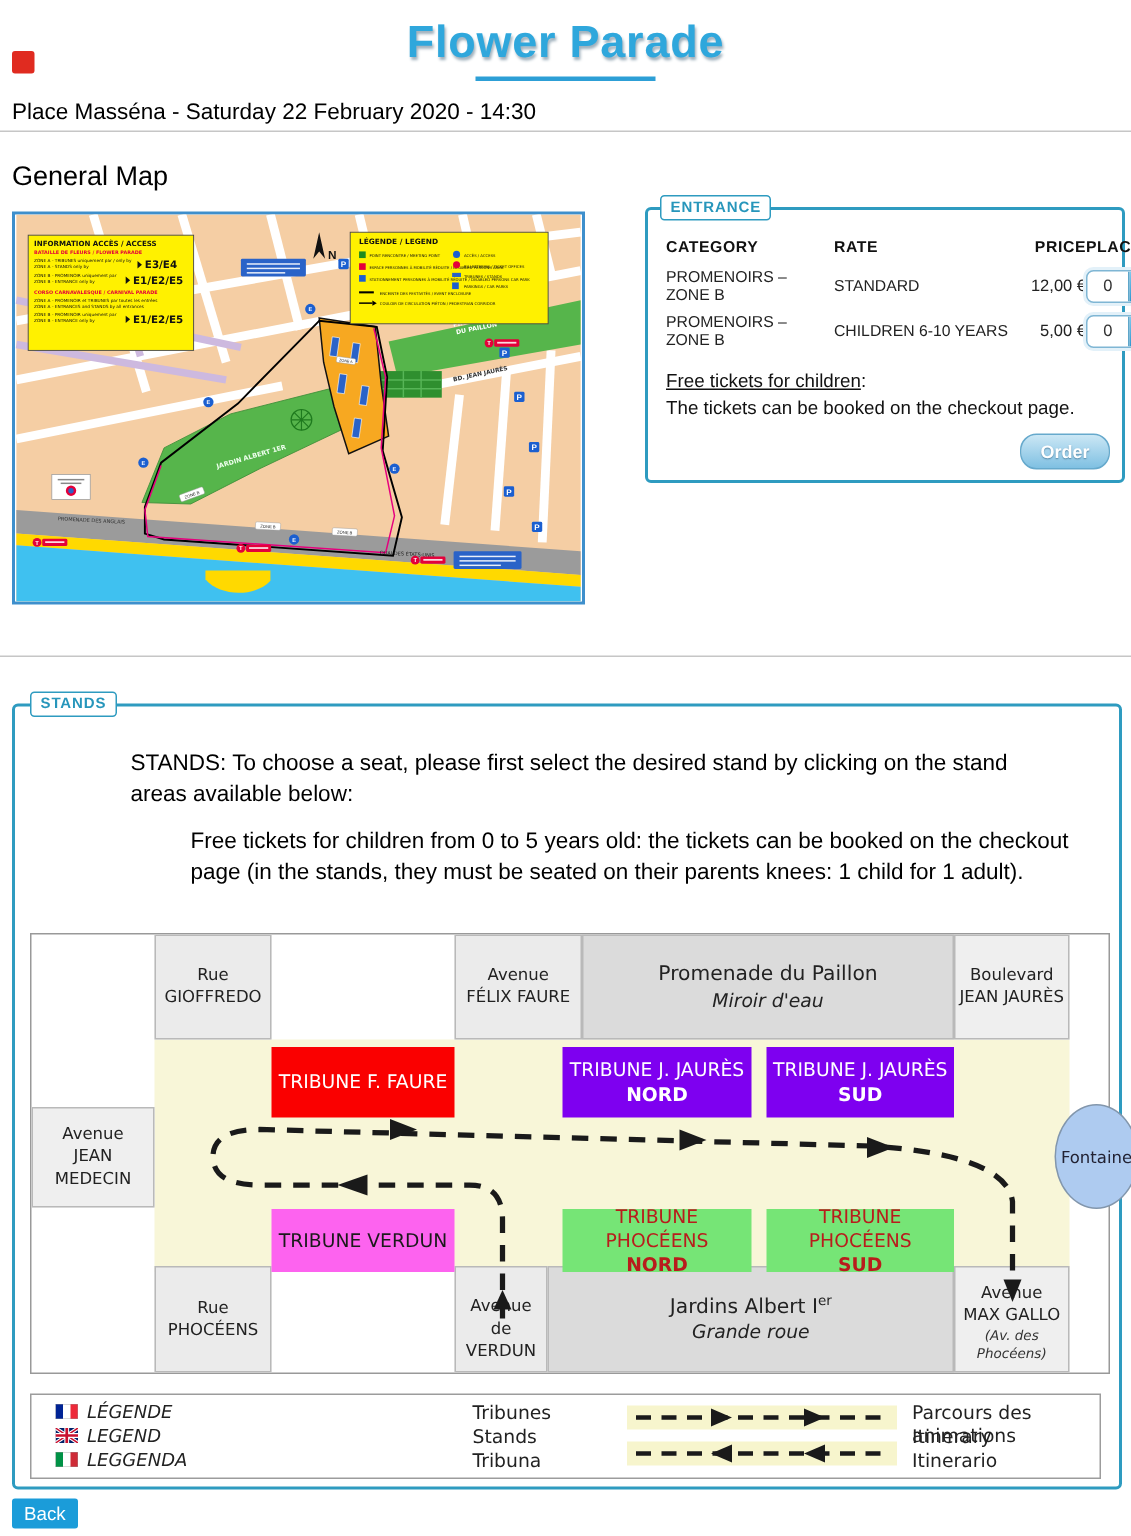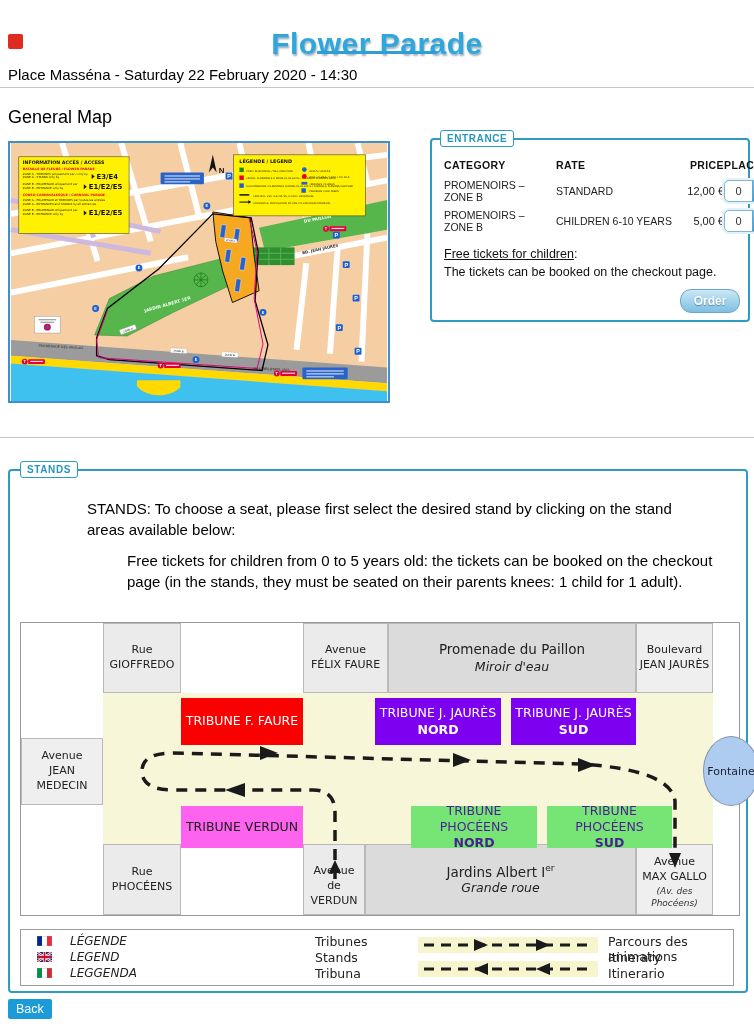--- a/index.html
+++ b/index.html
@@ -2,21 +2,21 @@
 <html><head>
 <meta charset="utf-8">
 <style>
   html,body{margin:0;padding:0;background:#fff;}
   .page{position:relative;width:754px;height:1024px;background:#fff;overflow:hidden;
         font-family:"Liberation Sans",sans-serif;color:#000;}
   .abs{position:absolute;}
 
   
   .red-marker{left:8px;top:34px;width:15px;height:15px;background:#E02B20;border-radius:2px;}
-  .title{left:0;top:27px;width:754px;text-align:center;font-size:30px;font-weight:bold;
+  .title{left:0;top:12px;width:754px;text-align:center;font-size:30px;font-weight:bold;
          color:#2FA7DC;text-shadow:1px 2px 2px #9FB0BC;letter-spacing:.5px;}
   .title-underline{left:317px;top:51px;width:120px;height:3px;background:#2D9FD6;}
   .subtitle{left:8px;top:66px;font-size:15px;color:#000;}
   .hr{left:0;width:754px;height:1px;background:#C6C6C6;}
   .gm-heading{left:8px;top:107px;font-size:18px;color:#000;}
 
   
   .fs{position:absolute;border:2px solid #2E9BC0;border-radius:4px;background:#fff;}
   .fs-legend{position:absolute;top:-10px;background:#fff;border:1px solid #2E9BC0;border-radius:3px;
              color:#2796BB;font-size:10px;font-weight:bold;letter-spacing:.6px;padding:2px 6px;line-height:11px;}
@@ -52,29 +52,29 @@
   .cell.big{font-size:13.5px;}
   .cell .it{font-style:italic;}
   .cell .small-it{font-style:italic;font-size:9px;color:#333;}
   .cell.bottomlbl{justify-content:flex-end;padding-bottom:5px;}
   .trib{position:absolute;display:flex;flex-direction:column;align-items:center;justify-content:center;
         text-align:center;font-family:"DejaVu Sans",sans-serif;font-size:12.5px;line-height:1.3;cursor:pointer;}
   .trib .b{font-weight:bold;}
   .t-red{background:#FA0000;color:#fff;}
   .t-purple{background:#7E00F0;color:#fff;}
   .t-pink{background:#FD63EF;color:#1a1a1a;}
-  .t-green{background:#76E576;color:#4c1d95;margin-left:36px;}
+  .t-green{background:#76E576;color:#b91c1c;}
   .fontaine{position:absolute;left:682px;top:113px;width:54px;height:68px;background:#AECBF0;
             border:1px solid #8296AC;border-radius:50%;display:flex;align-items:center;justify-content:center;
             font-family:"DejaVu Sans",sans-serif;font-size:11px;color:#223;}
   .route{position:absolute;left:0;top:0;pointer-events:none;}
 
   
   .dlegend{position:absolute;left:10px;top:458px;width:712px;height:55px;border:1px solid #9C9C9C;background:#fff;}
-  .lang{position:absolute;left:16px;display:flex;align-items:center;gap:18px;
+  .lang{position:absolute;left:16px;display:flex;align-items:center;gap:6px;
         font-family:"DejaVu Sans",sans-serif;font-size:12px;font-style:italic;color:#222;}
   .tribbox{position:absolute;left:167px;top:7px;width:115px;height:40px;background:#1565E0;border:1px solid #0A47B8;
            color:#fff;display:flex;align-items:center;justify-content:center;
            font-family:"DejaVu Sans",sans-serif;font-size:12px;}
   .llbl{position:absolute;font-family:"DejaVu Sans",sans-serif;font-size:12.5px;color:#222;}
   .strip{position:absolute;left:397px;width:180px;height:16px;background:#F7F5CD;}
 
   .back{position:absolute;left:8px;top:999px;background:#1B9CD9;color:#fff;font-size:12.5px;
         padding:3px 8px;border-radius:2px;cursor:pointer;}
 </style>

